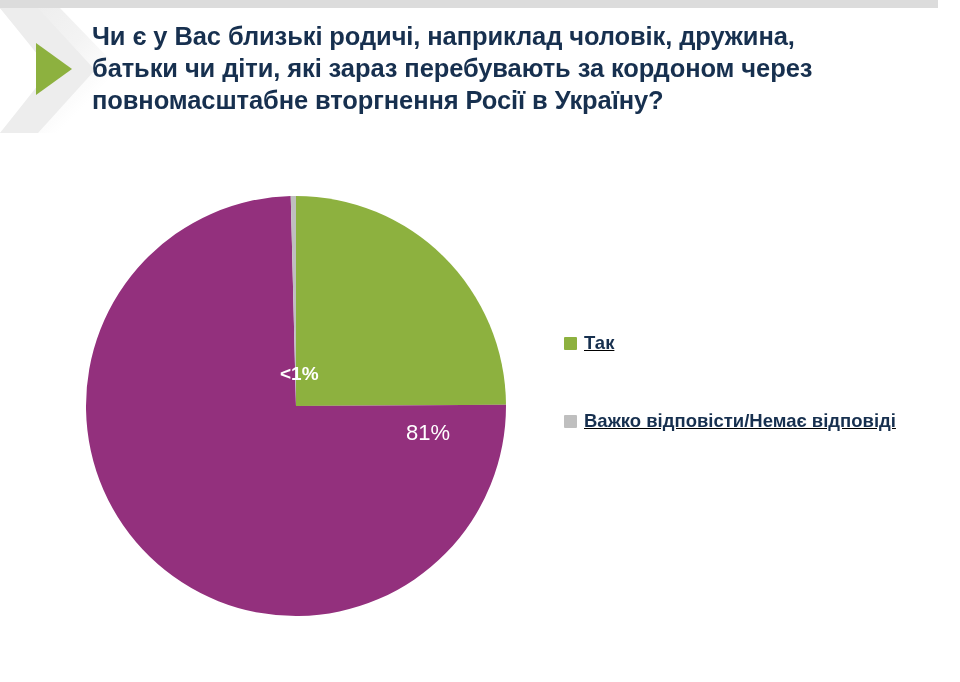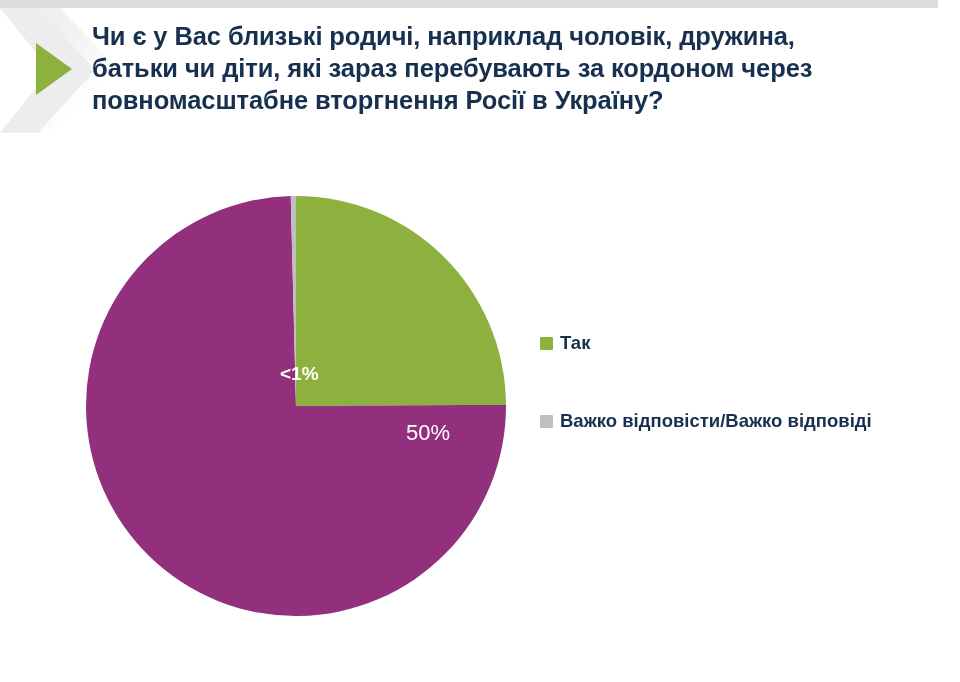--- a/index.html
+++ b/index.html
@@ -62,21 +62,21 @@
     font-size:22px;
     font-weight:normal;
     white-space:nowrap;
     pointer-events:none;
   }
   #label-yes{left:350px;top:254px;}
   #label-no{left:99px;top:505px;}
   #label-hard{left:224px;top:197px;font-size:19px;font-weight:bold;}
 
   
-  #legend{position:absolute;left:540px;top:180px;width:390px;}
+  #legend{position:absolute;left:564px;top:180px;width:390px;text-decoration:underline;}
   .legend-row{
     display:flex;align-items:center;
     height:26px;
     margin-bottom:52px;
   }
   .legend-row:last-child{margin-bottom:0;}
   .legend-swatch{
     width:13px;height:13px;flex:0 0 13px;margin-right:7px;border-radius:1px;
   }
   .legend-label{
@@ -104,31 +104,31 @@
   <div id="pie-wrap">
     <svg id="pie-svg" width="480" height="480" viewBox="0 0 480 480">
       <g id="pie-slices">
           <path d="M 240 240 L 240 30 A 210 210 0 0 1 449.9958877435282 238.68579651214472 Z" fill="#8DB13F"></path>
           <path d="M 240 240 L 449.9958877435282 238.68579651214472 A 210 210 0 1 1 234.74370073570302 30.065792882521976 Z" fill="#93307D"></path>
           <path d="M 240 240 L 234.74370073570302 30.065792882521976 A 210 210 0 0 1 239.99999999999977 30 Z" fill="#BFBFBF"></path>
         </g>
     </svg>
 
     <div class="slice-label" id="label-hard">&lt;1%</div>
-    <div class="slice-label" id="label-yes">50%</div>
+    <div class="slice-label" id="label-yes">81%</div>
     <div class="slice-label" id="label-no">75%</div>
   </div>
 
   <div id="legend">
 
     <div class="legend-row">
       <span class="legend-swatch" style="background: rgb(141, 177, 63);"></span>
       <span class="legend-label">Так</span>
     </div>
 
 
     <div class="legend-row">
       <span class="legend-swatch" style="background: rgb(191, 191, 191);"></span>
-      <span class="legend-label">Важко відповісти/Важко відповіді</span>
+      <span class="legend-label">Важко відповісти/Немає відповіді</span>
     </div>
 
   </div>
 </div>
 
 </body></html>

